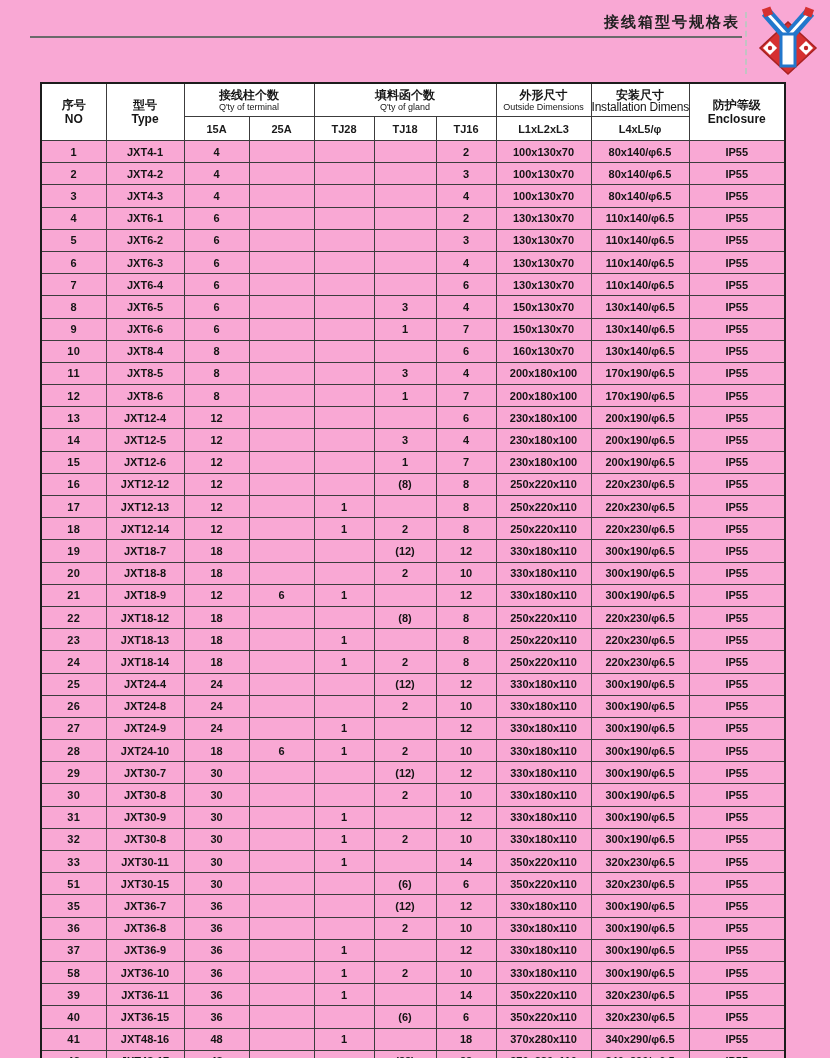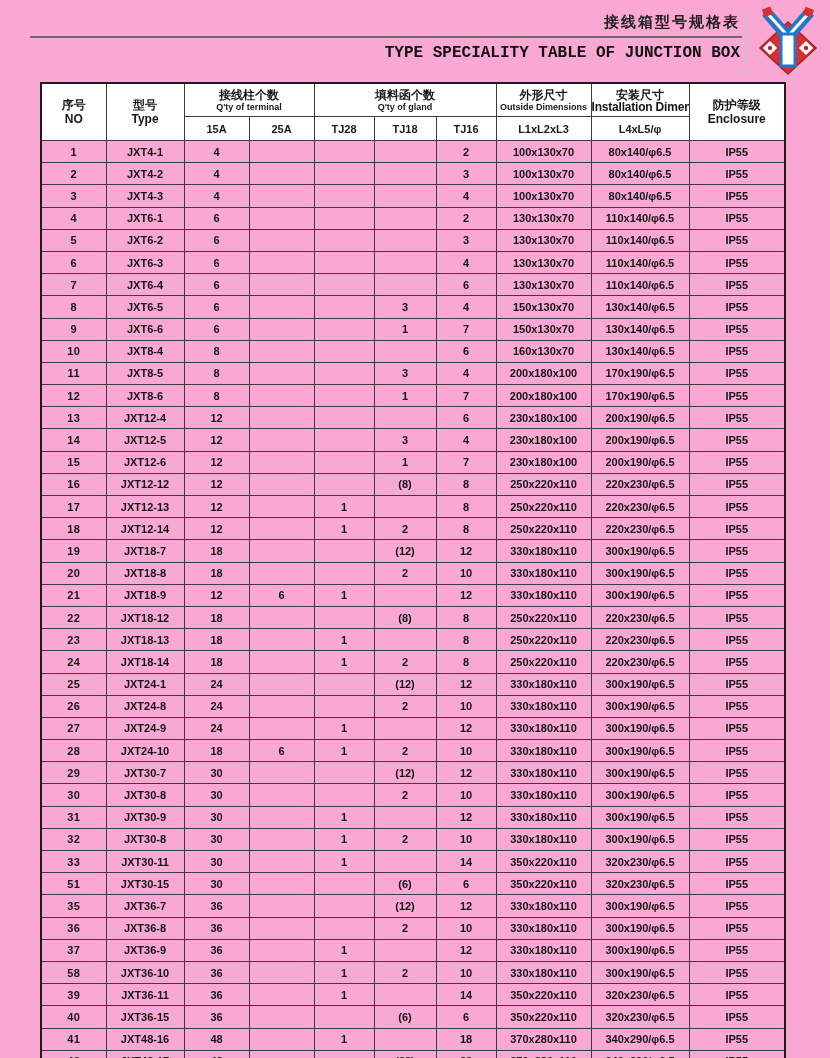--- a/index.html
+++ b/index.html
@@ -17,33 +17,32 @@
 
   
   table.spec{position:absolute;left:40px;top:82px;width:744px;border-collapse:collapse;
              table-layout:fixed;border:2px solid #1c1c1c;}
   table.spec th,table.spec td{border:1px solid #3c3c3c;text-align:center;vertical-align:middle;
              padding:0;overflow:hidden;white-space:nowrap;}
   table.spec th{font-weight:bold;background:#ffffff;}
   .hr1 th{height:32px;}
   .hr2 th{height:23px;font-size:11px;}
   .th-cn{display:block;font-size:12px;line-height:14px;color:#161616;}
-  .th-en{display:block;font-size:9px;line-height:11px;color:#161616;font-weight:bold;text-align:center;}
+  .th-en{display:block;font-size:9px;line-height:11px;color:#161616;font-weight:normal;text-align:center;}
   .th-en.small{font-size:12px;letter-spacing:-0.2px;}
   table.spec td{height:21.2px;font-size:11px;font-weight:bold;color:#141414;}
   td[data-name="cell-no"]{letter-spacing:0.5px;}
 </style>
 </head>
 <body>
 
 <div class="page" data-name="page">
 
   <div class="title-cn" data-name="page-title-chinese">接线箱型号规格表</div>
   <div class="rule" data-name="header-divider-line"></div>
-  <div class="title-en" data-name="page-title-english">TYPE SPECIALITY TABLE OF JUNCTION BOX</div>
   <div class="vsep" data-name="header-dashed-separator"></div>
 
   <div class="logo" data-name="company-logo-icon">
     <svg width="70" height="70" viewBox="0 0 70 70" xmlns="http://www.w3.org/2000/svg">
       <polygon points="35,16 63,42 35,68 7,42" fill="#d63030" stroke="#a82222" stroke-width="1.5"></polygon>
       <rect x="12" y="37" width="10" height="10" transform="rotate(45 17 42)" fill="#ffffff"></rect>
       <rect x="48" y="37" width="10" height="10" transform="rotate(45 53 42)" fill="#ffffff"></rect>
       <circle cx="17" cy="42" r="2.2" fill="#c02525"></circle>
       <circle cx="53" cy="42" r="2.2" fill="#c02525"></circle>
       <line x1="13" y1="6" x2="35" y2="31" stroke="#2277cc" stroke-width="11"></line>
@@ -394,21 +393,21 @@
           <td data-name="cell-a25"></td>
           <td data-name="cell-tj28">1</td>
           <td data-name="cell-tj18">2</td>
           <td data-name="cell-tj16">8</td>
           <td data-name="cell-outside">250x220x110</td>
           <td data-name="cell-install">220x230/φ6.5</td>
           <td data-name="cell-enclosure">IP55</td>
         </tr>
         <tr data-name="table-row">
           <td data-name="cell-no">25</td>
-          <td data-name="cell-type">JXT24-1</td>
+          <td data-name="cell-type">JXT24-4</td>
           <td data-name="cell-a15">24</td>
           <td data-name="cell-a25"></td>
           <td data-name="cell-tj28"></td>
           <td data-name="cell-tj18">(12)</td>
           <td data-name="cell-tj16">12</td>
           <td data-name="cell-outside">330x180x110</td>
           <td data-name="cell-install">300x190/φ6.5</td>
           <td data-name="cell-enclosure">IP55</td>
         </tr>
         <tr data-name="table-row">

